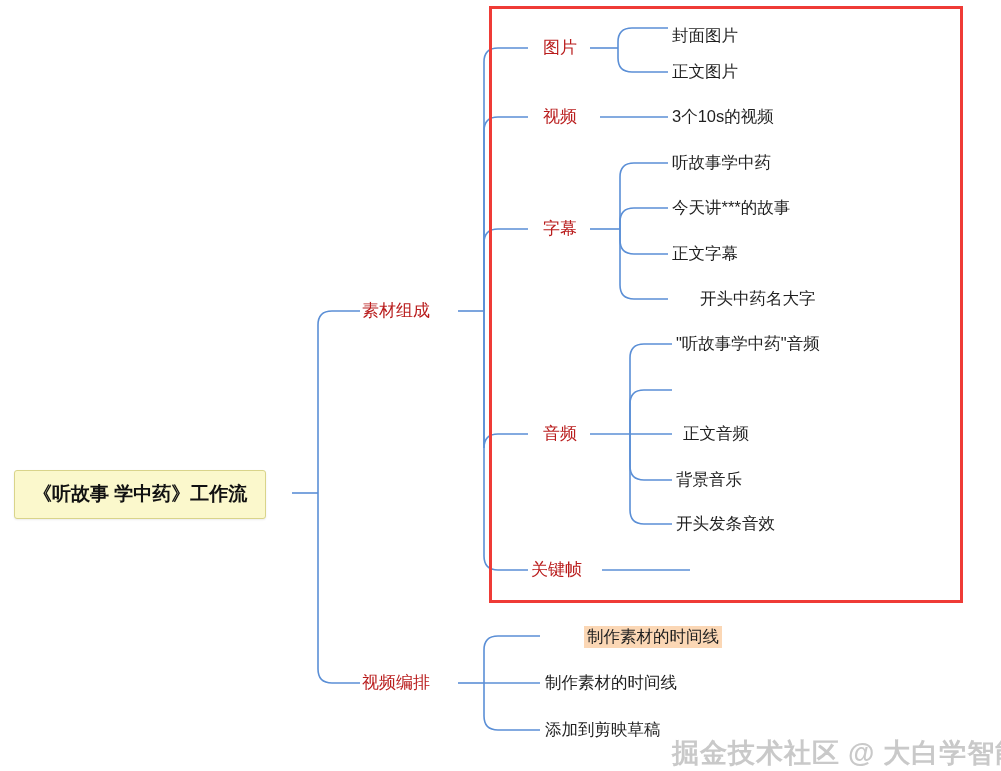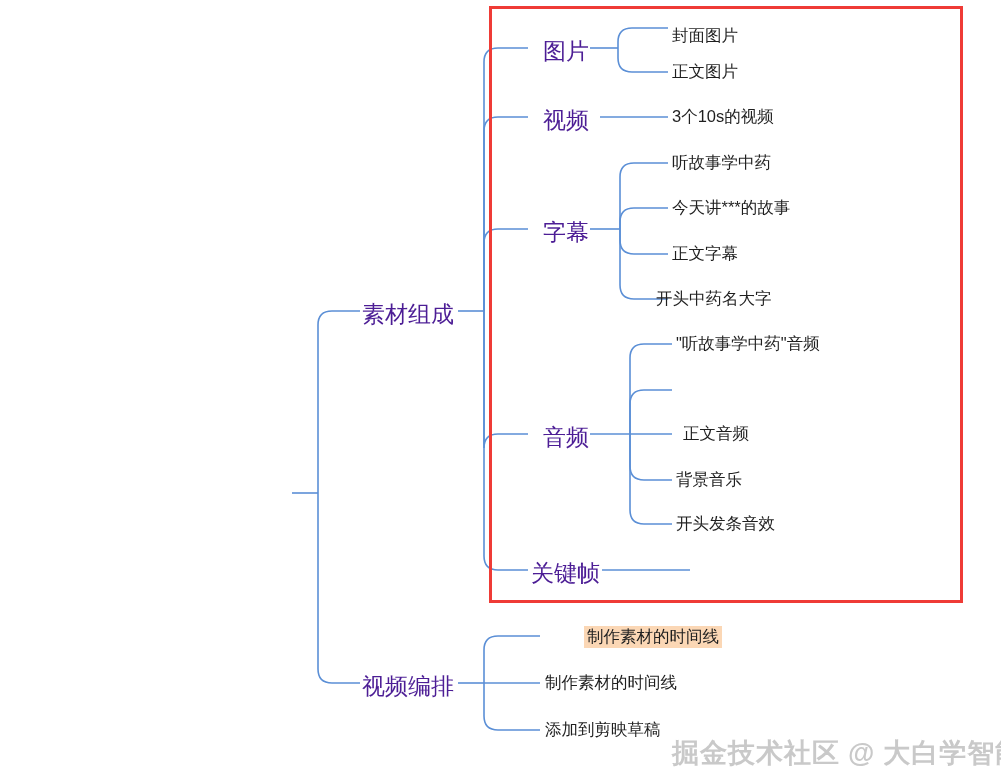--- a/index.html
+++ b/index.html
@@ -31,22 +31,22 @@
     background: #fbf8cc;
     border: 1px solid #d9d48a;
     border-radius: 3px;
     padding: 12px 18px;
     font-size: 19px;
     font-weight: bold;
     color: #111111;
     box-shadow: 0 1px 2px rgba(0,0,0,0.08);
   }
   .branch-node {
-    font-size: 23px;
-    color: #4c1d95;
+    font-size: 17px;
+    color: #b91c1c;
   }
   .leaf-node {
     font-size: 16.5px;
     color: #1f1f1f;
   }
   .highlight-node {
     background: #fbd7b5;
     padding: 1px 3px;
   }
   .red-box {
@@ -116,40 +116,41 @@
     <path class="link" d="M 602 570 L 690 570"></path>
 
     <path class="link" d="M 458 683 L 484 683"></path>
     <path class="link" d="M 484 683 L 484 650 Q 484 636 498 636 L 540 636"></path>
     <path class="link" d="M 484 683 L 484 683 L 540 683"></path>
     <path class="link" d="M 484 683 L 484 716 Q 484 730 498 730 L 540 730"></path>
   </svg>
 
   <div class="red-box" style="left:489px; top:6px; width:474px; height:597px;"></div>
 
+  <div class="node root-node" style="left:14px; top:470px;">《听故事 学中药》工作流</div>
 
   <div class="node branch-node" style="left:362px; top:301px;">素材组成</div>
 
   <div class="node branch-node" style="left:362px; top:673px;">视频编排</div>
 
   <div class="node branch-node" style="left:543px; top:38px;">图片</div>
   <div class="node branch-node" style="left:543px; top:107px;">视频</div>
   <div class="node branch-node" style="left:543px; top:219px;">字幕</div>
   <div class="node branch-node" style="left:543px; top:424px;">音频</div>
   <div class="node branch-node" style="left:531px; top:560px;">关键帧</div>
 
   <div class="node leaf-node" style="left:672px; top:18px;margin-top:8px;">封面图片</div>
   <div class="node leaf-node" style="left:672px; top:62px;">正文图片</div>
 
   <div class="node leaf-node" style="left:672px; top:107px;">3个10s的视频</div>
 
   <div class="node leaf-node" style="left:672px; top:153px;">听故事学中药</div>
   <div class="node leaf-node" style="left:672px; top:198px;">今天讲***的故事</div>
   <div class="node leaf-node" style="left:672px; top:244px;">正文字幕</div>
-  <div class="node leaf-node" style="left:656px; top:289px;">开头中药名大字</div>
+  <div class="node leaf-node" style="left:700px; top:289px;">开头中药名大字</div>
 
   <div class="node leaf-node" style="left:676px; top:334px;">"听故事学中药"音频</div>
   <div class="node leaf-node" style="left:676px; top:424px;margin-left:7px;">正文音频</div>
   <div class="node leaf-node" style="left:676px; top:470px;">背景音乐</div>
   <div class="node leaf-node" style="left:676px; top:514px;">开头发条音效</div>
 
 
   <div class="node leaf-node highlight-node" style="left:548px; top:626px;margin-left:36px;">制作素材的时间线</div>
   <div class="node leaf-node" style="left:545px; top:673px;">制作素材的时间线</div>
   <div class="node leaf-node" style="left:545px; top:720px;">添加到剪映草稿</div>

